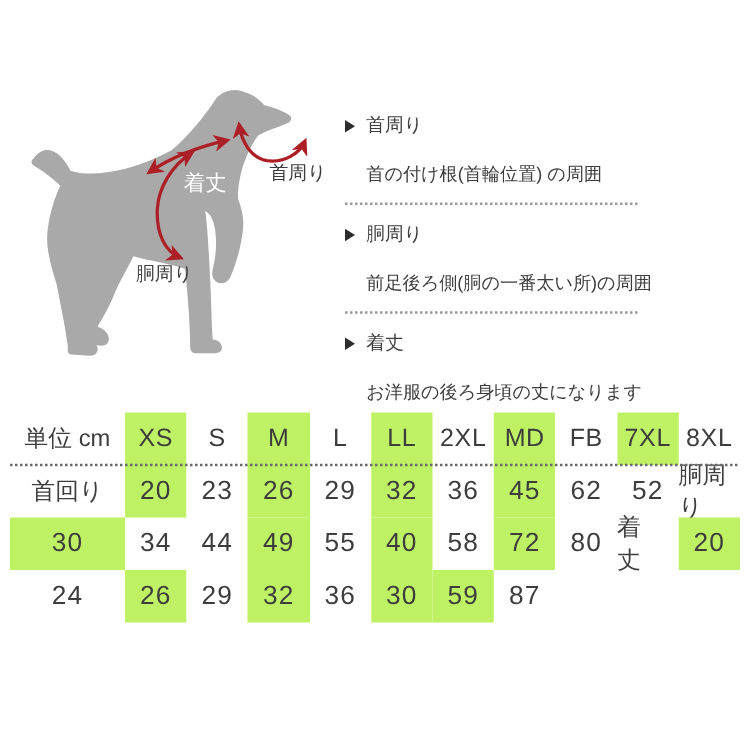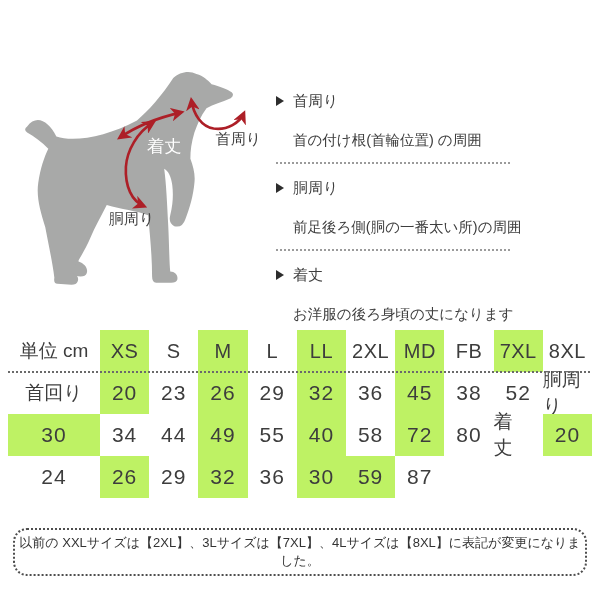--- a/index.html
+++ b/index.html
@@ -133,21 +133,21 @@
       <div class="cell head stripe">7XL</div>
       <div class="cell head">8XL</div>
       <div class="cell rowlabel">首回り</div>
       <div class="cell val stripe">20</div>
       <div class="cell val">23</div>
       <div class="cell val stripe">26</div>
       <div class="cell val">29</div>
       <div class="cell val stripe">32</div>
       <div class="cell val">36</div>
       <div class="cell val stripe">45</div>
-      <div class="cell val">38</div>
+      <div class="cell val">62</div>
       <div class="cell val">52</div>
       <div class="cell rowlabel">胴周り</div>
       <div class="cell val stripe">30</div>
       <div class="cell val">34</div>
       <div class="cell val">44</div>
       <div class="cell val stripe">49</div>
       <div class="cell val">55</div>
       <div class="cell val stripe">40</div>
       <div class="cell val">58</div>
       <div class="cell val stripe">72</div>
@@ -157,15 +157,14 @@
       <div class="cell val">24</div>
       <div class="cell val stripe">26</div>
       <div class="cell val">29</div>
       <div class="cell val stripe">32</div>
       <div class="cell val">36</div>
       <div class="cell val stripe">30</div>
       <div class="cell val stripe">59</div>
       <div class="cell val">87</div>
     </div>
 
-  <div class="footer-note">以前の XXLサイズは【2XL】、3Lサイズは【7XL】、4Lサイズは【8XL】に表記が変更になりました。</div>
 
 </div>
 
 </body></html>

